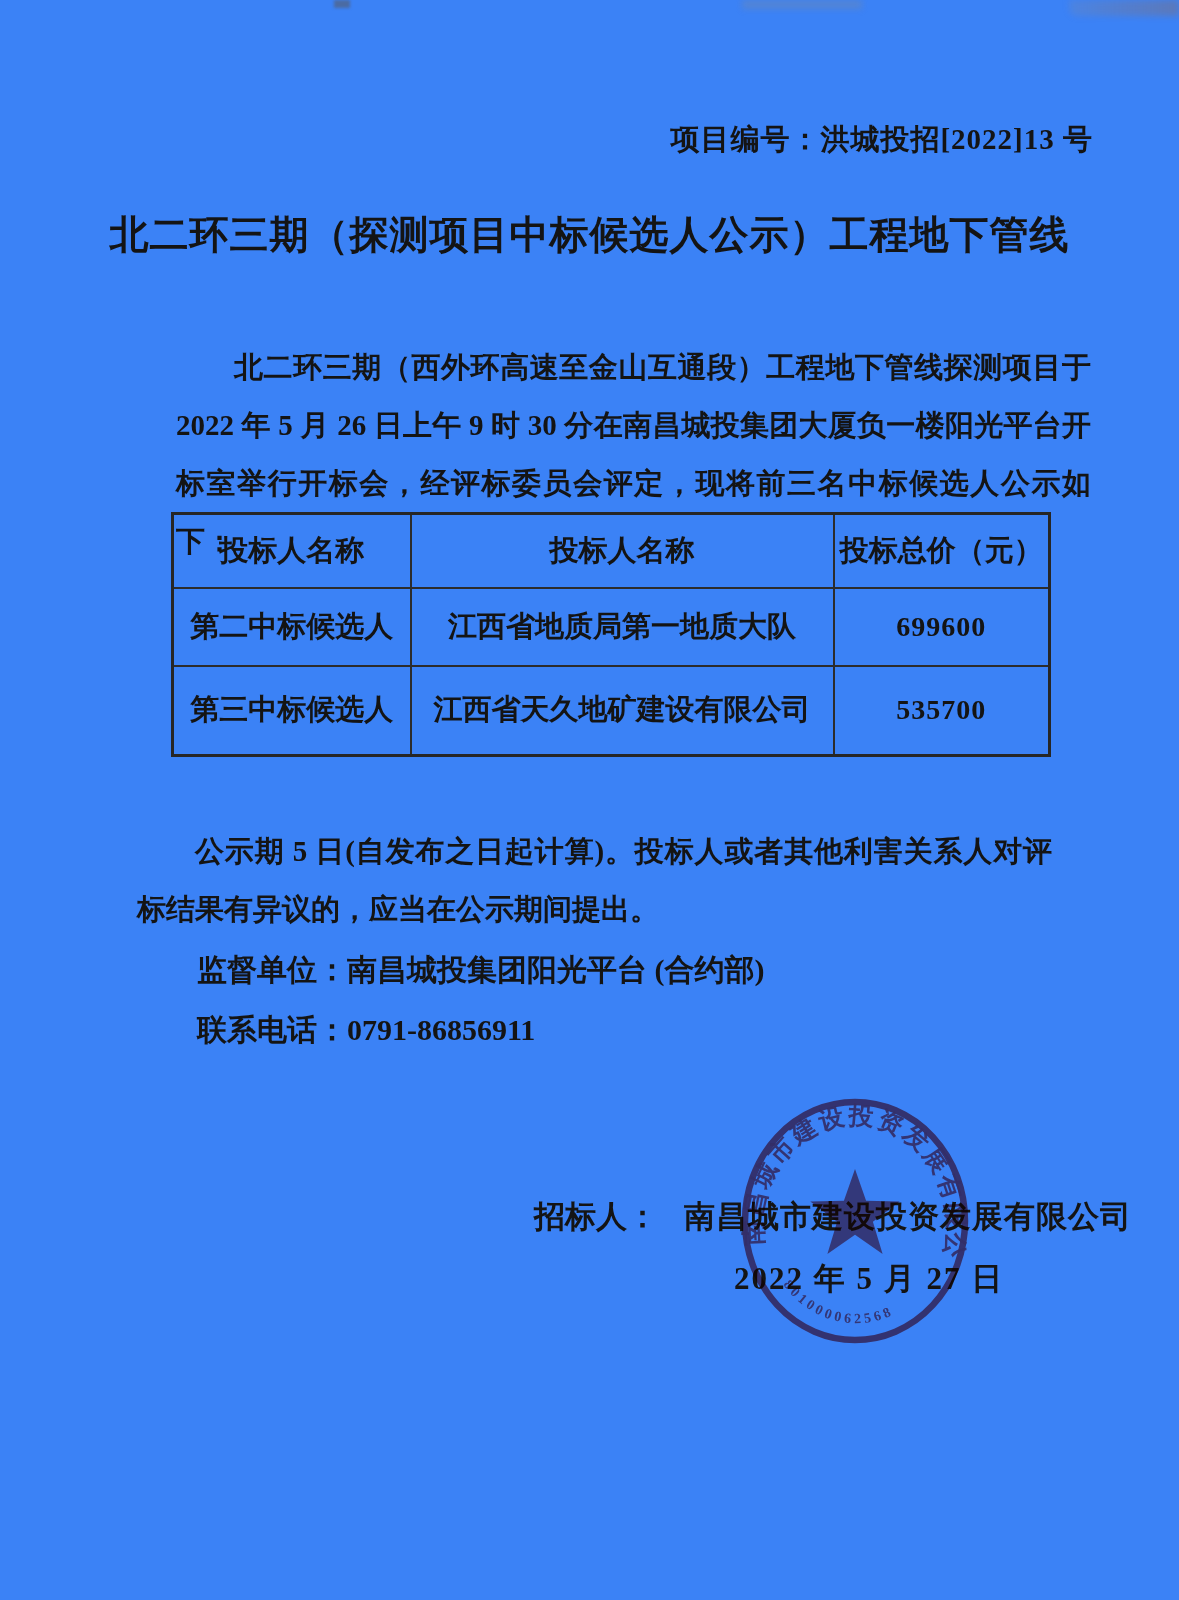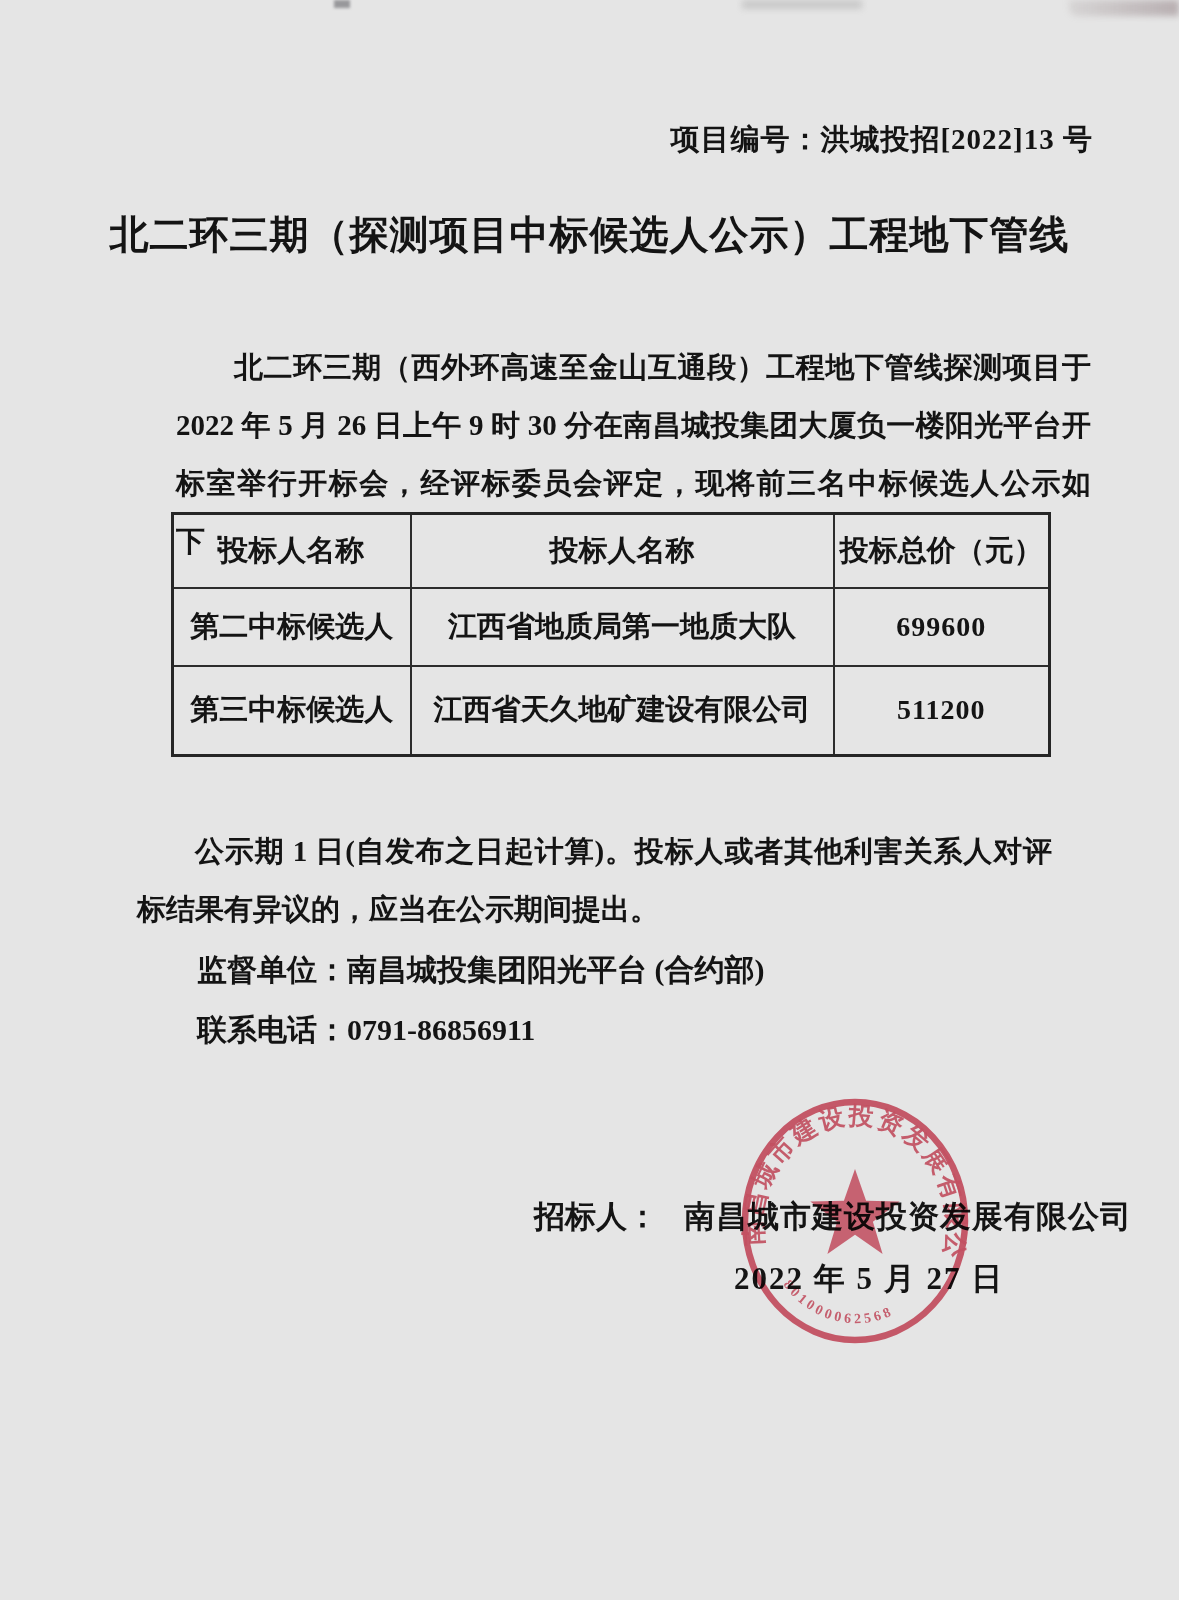--- a/index.html
+++ b/index.html
@@ -4,21 +4,21 @@
 <style>
   html,body { margin:0; padding:0; }
   body {
     width:1179px; height:1600px;
     background:#fdfdfd;
     font-family:"Liberation Serif","DejaVu Serif",serif;
     color:#141414;
     position:relative;
     overflow:hidden;
   }
-  .page { position:absolute; inset:0; background:#e5e5e5; }
+  .page { position:absolute; inset:0; background:#3b82f6; }
 
   #project-number {
     position:absolute; top:120px; right:86px;
     font-size:29px; font-weight:700; letter-spacing:1px;
   }
 
   #doc-title {
     position:absolute; top:204px; left:70px; right:70px;
     text-align:center; font-size:39px; font-weight:700;
     line-height:62px; letter-spacing:1px;
@@ -116,26 +116,26 @@
     </thead>
     <tbody>
       <tr style="height:78px;">
         <td>第二中标候选人</td>
         <td>江西省地质局第一地质大队</td>
         <td class="price">699600</td>
       </tr>
       <tr style="height:90px;">
         <td>第三中标候选人</td>
         <td>江西省天久地矿建设有限公司</td>
-        <td class="price">511200</td>
+        <td class="price">535700</td>
       </tr>
     </tbody>
   </table>
 
-  <div id="notice" class="paragraph">公示期 1 日(自发布之日起计算)。投标人或者其他利害关系人对评标结果有异议的，应当在公示期间提出。</div>
+  <div id="notice" class="paragraph">公示期 5 日(自发布之日起计算)。投标人或者其他利害关系人对评标结果有异议的，应当在公示期间提出。</div>
 
   <div id="supervisor" class="info-line">监督单位：南昌城投集团阳光平台 (合约部)</div>
 
   <div id="phone" class="info-line">联系电话：0791-86856911</div>
 
   <div id="bidder-line">
     <span>招标人：</span><span class="bidder-name">南昌城市建设投资发展有限公司</span>
   </div>
 
   <div id="date-line">2022 年 5 月 27 日</div>

